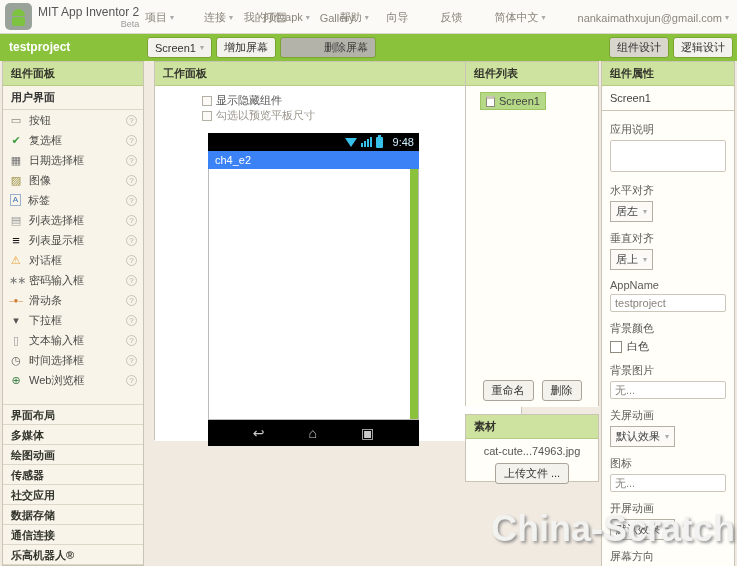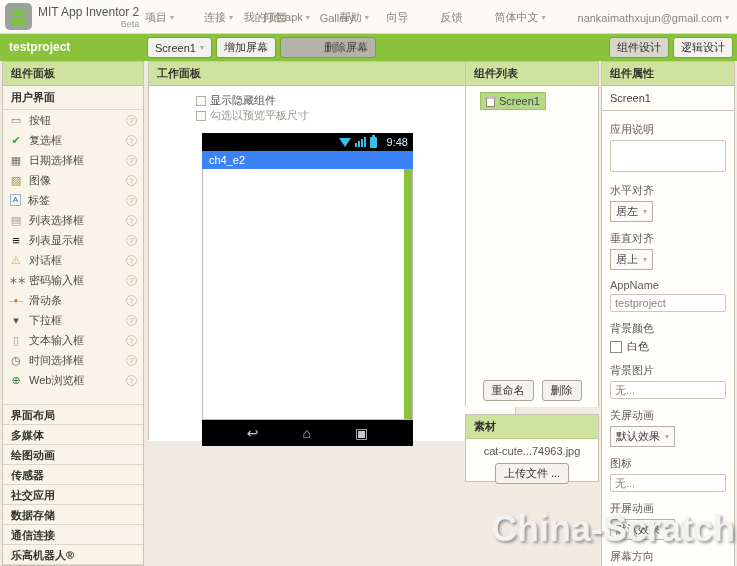--- a/index.html
+++ b/index.html
@@ -42,21 +42,21 @@
   .help { width:11px; height:11px; border:1px solid #c9c4b6; border-radius:50%; color:#b5b0a4; font-size:8px; line-height:10px; text-align:center; flex:none; cursor:pointer; }
   .i-button{color:#8e8e8e} .i-check{color:#43a047} .i-date{color:#777} .i-image{color:#9c9040}
   .i-label{color:#3b6fb5; border:1px solid #9ab0cd; font-size:8px; line-height:10px; width:11px; margin:0 1px;}
   .i-listpick{color:#9a9a9a} .i-listview{color:#111; font-weight:bold; font-size:13px} .i-notif{color:#e6a23c}
   .i-pass{color:#777; letter-spacing:-1px} .i-slider{color:#cf7c2e; font-size:8px} .i-spinner{color:#555}
   .i-textbox{color:#999} .i-time{color:#666} .i-web{color:#3b7e46}
   .pal-sections { margin-top:14px; border-top:1px solid #ddd7c8; }
   .pal-section { height:20px; line-height:20px; padding:0 8px; border-bottom:1px solid #ddd7c8; color:#33352c; font-weight:bold; cursor:pointer; }
 
   
-  .viewer { left:148px; top:61px; width:368px; height:379px; }
+  .viewer { left:154px; top:61px; width:368px; height:379px; }
   .viewer-body { position:relative; height:355px; background:#fff; }
   .chk-row { display:flex; align-items:center; gap:4px; margin-left:47px; }
   .chk-row.first { padding-top:7px; }
   .chk { width:10px; height:10px; border:1px solid #b5b0a4; background:#fbfaf6; flex:none; }
   .chk-label { color:#555; }
   .chk-label.dim { color:#9a958b; }
   .phone { position:absolute; left:53px; top:47px; width:211px; height:313px; }
   .ph-status { height:18px; background:#000; display:flex; align-items:center; justify-content:flex-end; gap:4px; padding-right:5px; }
   .wifi { width:0; height:0; border-left:6px solid transparent; border-right:6px solid transparent; border-top:9px solid #38c1e8; }
   .sig { display:flex; align-items:flex-end; gap:1px; }

